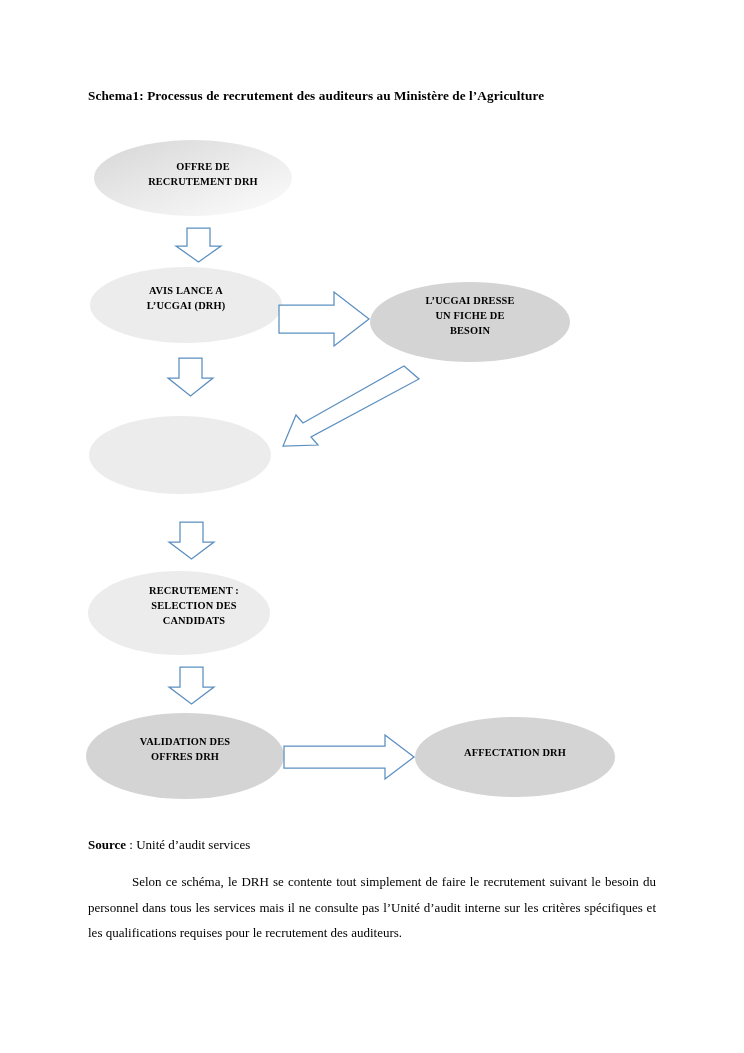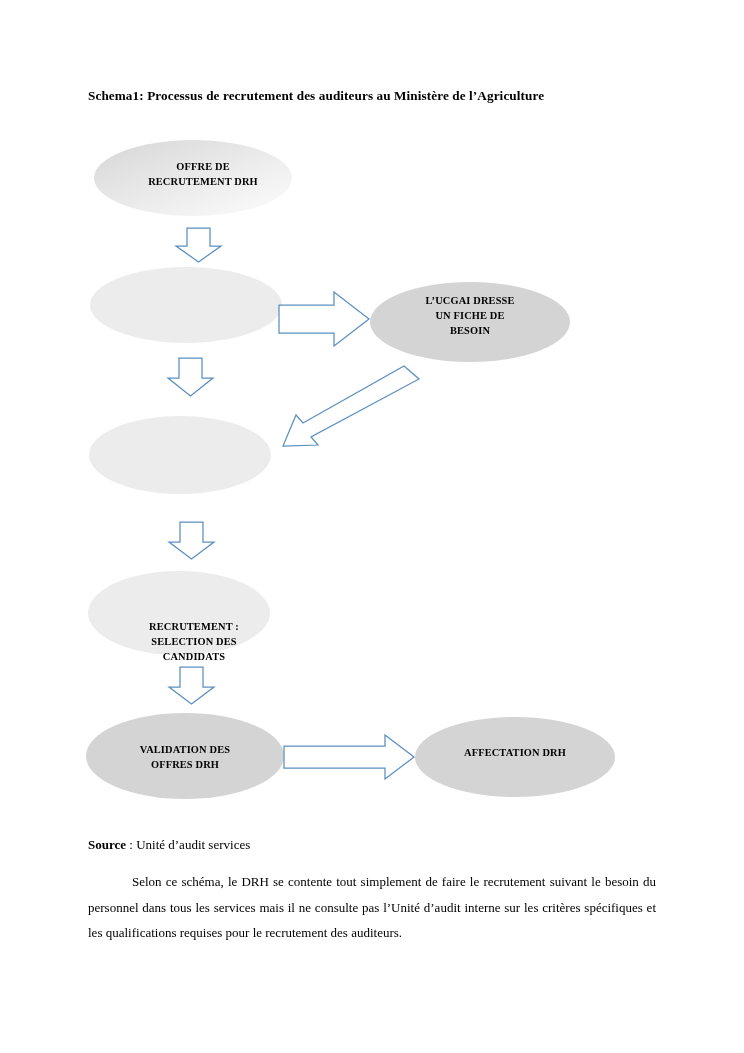--- a/index.html
+++ b/index.html
@@ -145,31 +145,33 @@
         <polygon points="180,667 203,667 203,687 214,687 191.5,704 169,687 180,687"></polygon>
 
         <polygon points="284,746 385,746 385,735 414,757 385,779 385,768 284,768"></polygon>
       </g>
     </svg>
   </div>
 
   <div class="node-label left" style="left:128px; top:160px; width:150px;">OFFRE DE
 RECRUTEMENT DRH</div>
 
+  <div class="node-label center" style="left:96px; top:284px; width:180px;">AVIS LANCE A
+L’UCGAI (DRH)</div>
 
   <div class="node-label center" style="left:380px; top:294px; width:180px;text-align:center;">L’UCGAI DRESSE
 UN FICHE DE
 BESOIN</div>
 
 
-  <div class="node-label left" style="left:119px; top:584px; width:150px;margin-top:36px;">RECRUTEMENT :
+  <div class="node-label left" style="left:119px; top:584px; width:150px;">RECRUTEMENT :
 SELECTION DES
 CANDIDATS</div>
 
-  <div class="node-label center" style="left:95px; top:735px; width:180px;margin-top:8px;">VALIDATION DES
+  <div class="node-label center" style="left:95px; top:735px; width:180px;">VALIDATION DES
 OFFRES DRH</div>
 
   <div class="node-label center" style="left:425px; top:746px; width:180px;">AFFECTATION DRH</div>
 
   <div class="source-line"><span class="src-bold">Source</span><span> : Unité d’audit services</span></div>
 
   <div class="body-par">Selon ce schéma, le DRH se contente tout simplement de faire le recrutement suivant le besoin du personnel dans tous les services mais il ne consulte pas l’Unité d’audit interne sur les critères spécifiques et les qualifications requises  pour le recrutement des auditeurs.</div>
 
 
 </div>

